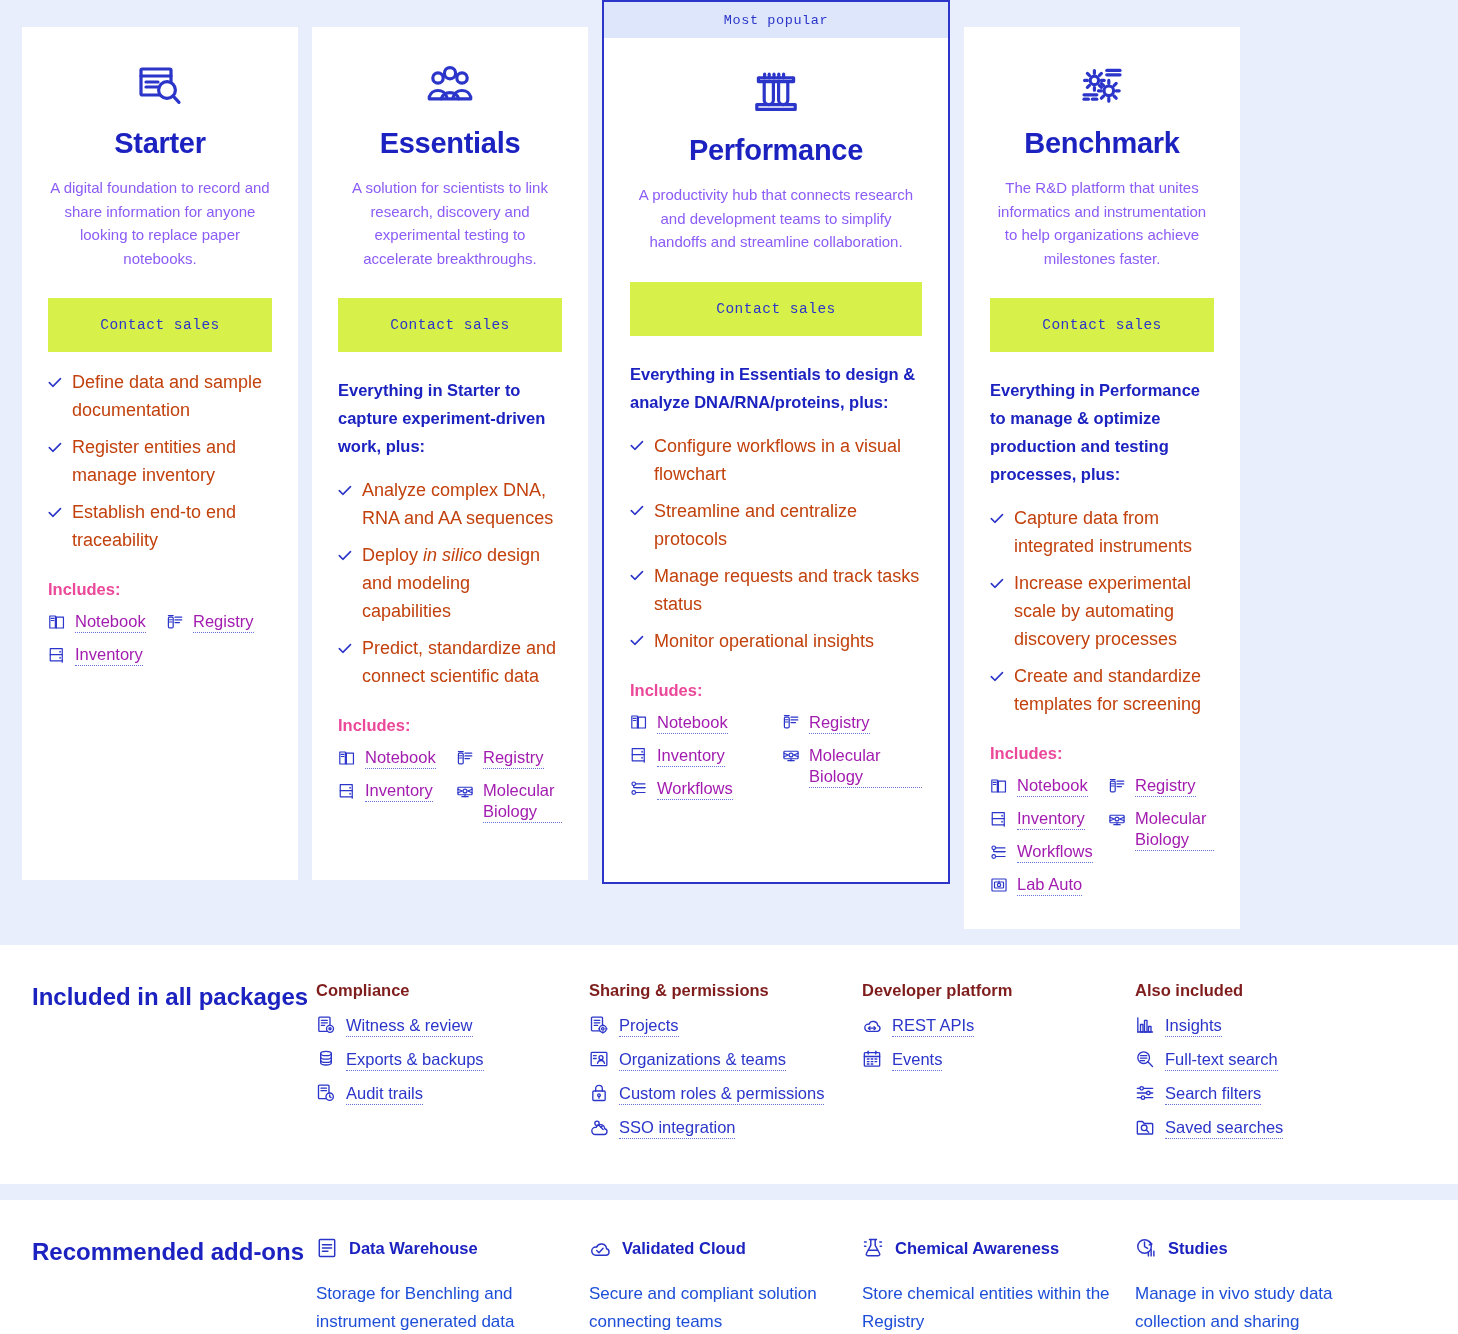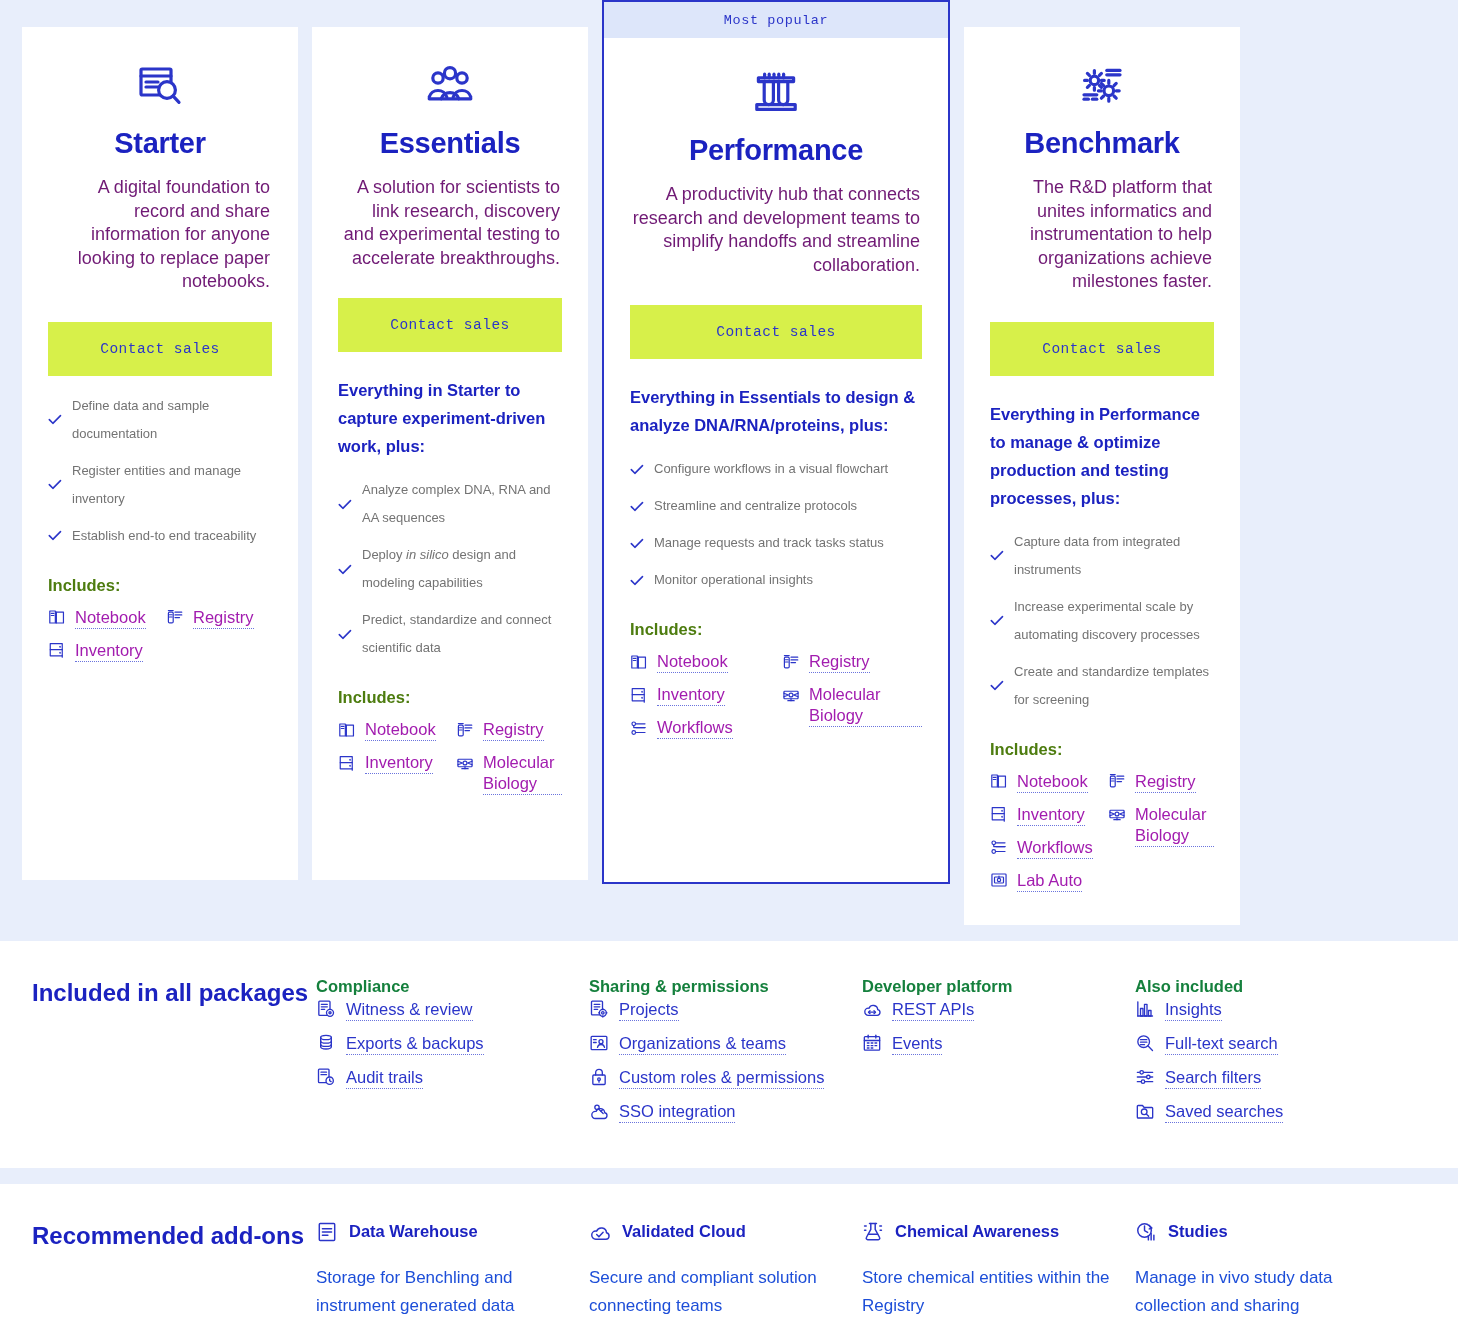--- a/index.html
+++ b/index.html
@@ -61,24 +61,24 @@
 
   .tier-name {
     text-align: center;
     font-size: 29px;
     font-weight: bold;
     color: #1b22c0;
     margin-top: 10px;
     letter-spacing: -0.3px;
   }
   .tier-desc {
-    text-align: right;
-    font-size: 18px;
+    text-align: center;
+    font-size: 15px;
     line-height: 23.5px;
-    color: #701a75;
+    color: #8b5cf6;
     margin-top: 16px;
     padding: 0 2px;
   }
 
   .cta {
     display: block;
     width: 100%;
     background: #d7f04a;
     border: none;
     color: #2b35c9;
@@ -96,39 +96,39 @@
     font-weight: bold;
     line-height: 28px;
     margin-top: 24px;
     color: #1b22c0;
   }
 
   .feat-list { margin-top: 16px; list-style: none; }
   .feat {
     display: flex;
     gap: 10px;
-    align-items: center;
-    font-size: 13px;
+    align-items: flex-start;
+    font-size: 18px;
     line-height: 28px;
     margin-bottom: 9px;
-    color: #737373;
+    color: #c2410c;
   }
   .check {
     flex: 0 0 auto;
     width: 14px;
     height: 28px;
     display: flex;
     align-items: center;
   }
   .check svg { display: block; }
 
   .includes-head {
     font-size: 16.5px;
     font-weight: bold;
-    color: #4d7c0f;
+    color: #ec4899;
     margin-top: 26px;
   }
   .includes-grid {
     margin-top: 12px;
     display: grid;
     grid-template-columns: 1fr 1fr;
     column-gap: 12px;
     row-gap: 0px;
     align-items: start;
   }
@@ -162,22 +162,22 @@
     font-weight: bold;
     line-height: 31px;
     color: #1b22c0;
     padding-left: 6px;
   }
   .panel-cols { display: flex; flex: 1; gap: 0; }
   .pcol { width: 273px; flex: 0 0 273px; }
   .pcol-head {
     font-size: 16.5px;
     font-weight: bold;
-    color: #15803d;
-    margin-bottom: 2px;
+    color: #7f1d1d;
+    margin-bottom: 14px;
   }
   .plink {
     display: flex;
     gap: 9px;
     align-items: flex-start;
     margin-bottom: 11px;
     font-size: 16.5px;
     line-height: 22px;
   }
   .plink .gl { flex: 0 0 auto; width: 21px; height: 22px; display:flex; align-items:center; }

